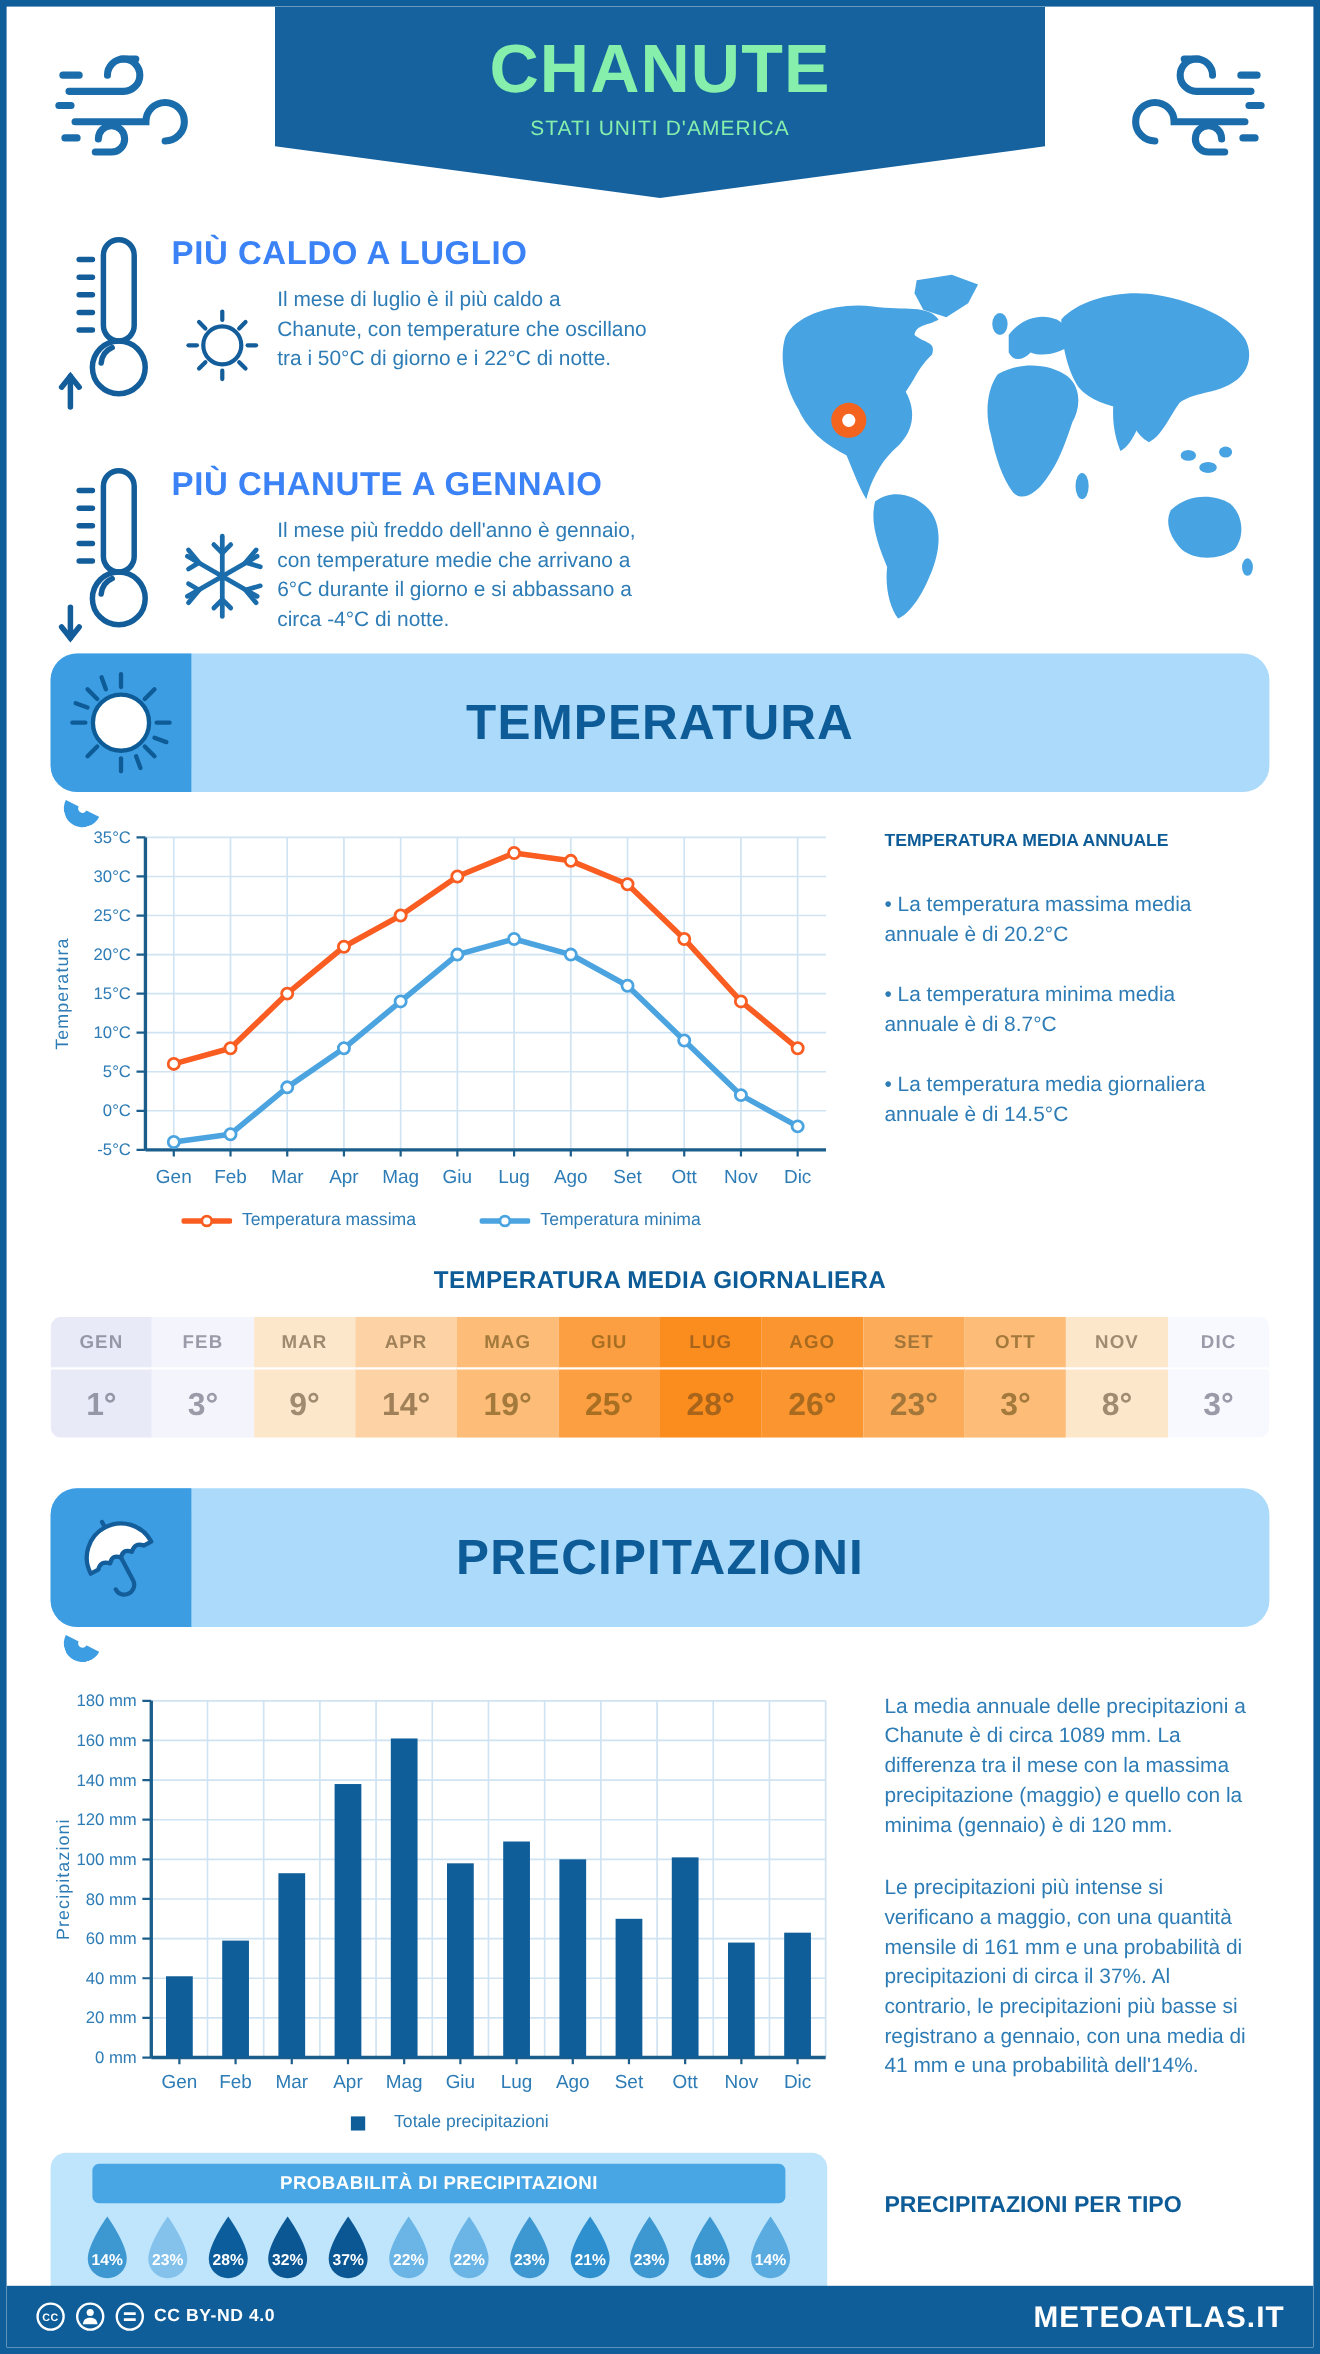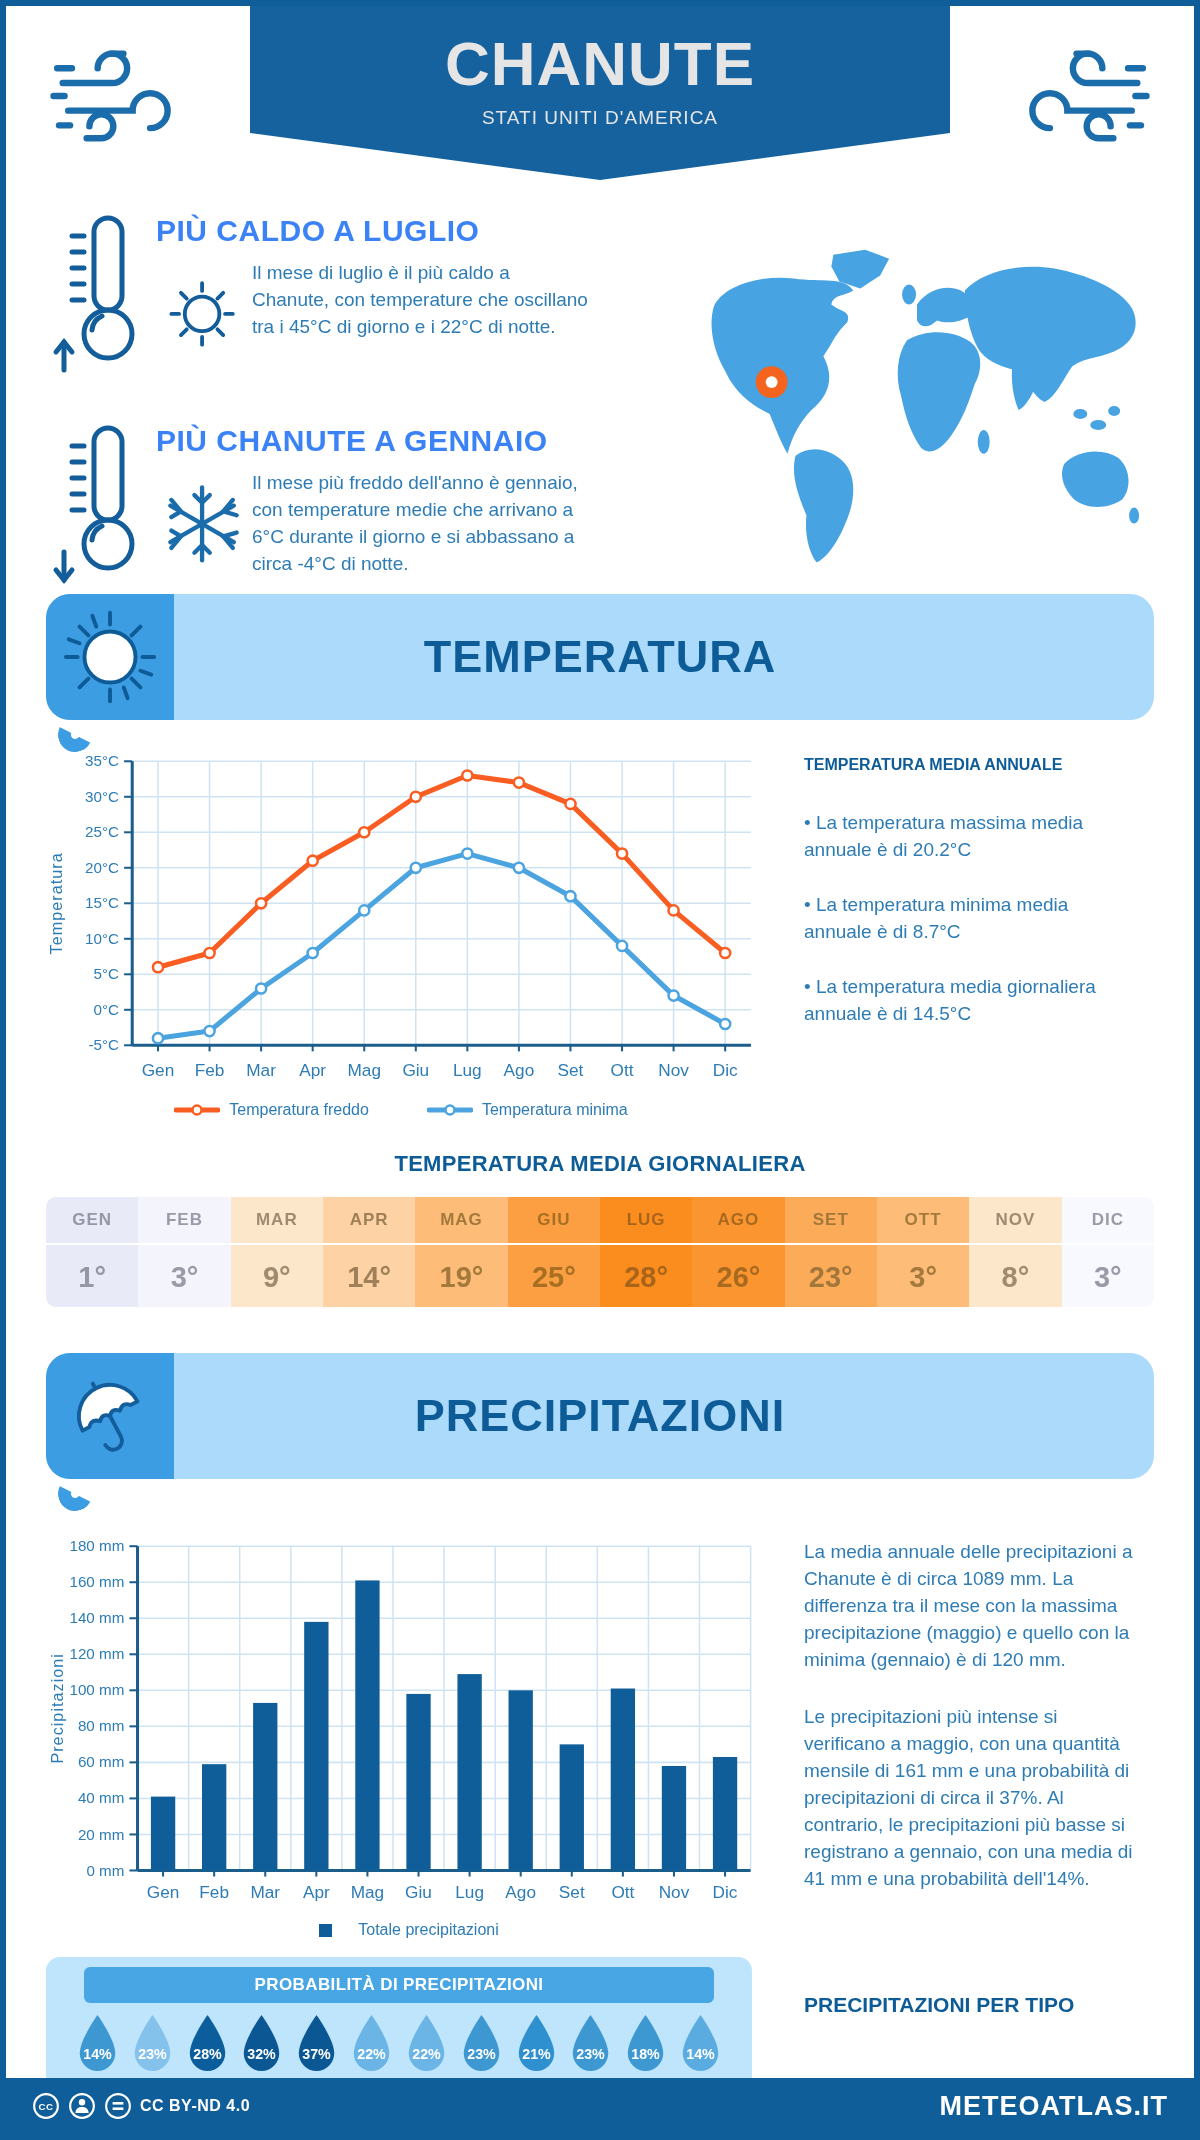--- a/index.html
+++ b/index.html
@@ -6,21 +6,21 @@
   * { box-sizing:border-box; }
   .page {
     width:1200px; height:2140px; margin:0 auto; position:relative;
     background:#fff; border:6px solid #0f5e99; overflow:hidden;
     font-family:"Liberation Sans", sans-serif;
   }
   
   .header { position:relative; height:182px; }
   .banner {
     position:absolute; left:50%; transform:translateX(-50%); top:0;
-    width:700px; height:174px; background:#15629f; color:#e5e5e5; text-align:center;
+    width:700px; height:174px; background:#15629f; color:#86efac; text-align:center;
     clip-path:polygon(0 0,100% 0,100% 73%,50% 100%,0 73%);
   }
   .banner h1 { margin:22px 0 0; font-size:62px; font-weight:bold; letter-spacing:1px; }
   .banner .sub { margin-top:8px; font-size:19px; letter-spacing:1px; }
   .wind { position:absolute; top:20px; width:138px; height:138px; }
   .wind.left { left:42px; }
   .wind.right { right:42px; transform:scaleX(-1); }
   .wind path, .wind line { stroke:#1a6cab; stroke-width:7; fill:none; stroke-linecap:round; }
 
   
@@ -152,21 +152,21 @@
                 <line x1="46" y1="20" x2="46" y2="28"></line>
                   <line x1="46" y1="76" x2="46" y2="84"></line>
                 <line x1="14" y1="52" x2="22" y2="52"></line>
                   <line x1="70" y1="52" x2="78" y2="52"></line>
                 <line x1="24" y1="30" x2="30" y2="36"></line>
                   <line x1="62" y1="68" x2="68" y2="74"></line>
                 <line x1="24" y1="74" x2="30" y2="68"></line>
                   <line x1="62" y1="36" x2="68" y2="30"></line>
               </g>
             </svg>
-            <p>Il mese di luglio è il più caldo a Chanute, con temperature che oscillano tra i 45°C di giorno e i 22°C di notte.</p>
+            <p>Il mese di luglio è il più caldo a Chanute, con temperature che oscillano tra i 50°C di giorno e i 22°C di notte.</p>
           </div>
         </div>
       </div>
 
       <div class="block cold">
         <svg class="thermo" width="104" height="170" viewBox="0 0 104 170">
           <g stroke="#135d9a" stroke-width="5" fill="none" stroke-linecap="round">
             <rect x="42" y="8" width="28" height="92" rx="14"></rect>
             <circle cx="56" cy="124" r="24"></circle>
             <path d="M40,120 a17,17 0 0 1 10,-14"></path>
@@ -349,21 +349,21 @@
           <circle cx="567.9166666666667" cy="197" r="5" fill="#fff" stroke="#4ba4e0" stroke-width="2.5"></circle>
           <circle cx="618.75" cy="246" r="5" fill="#fff" stroke="#4ba4e0" stroke-width="2.5"></circle>
           <circle cx="669.5833333333334" cy="274" r="5" fill="#fff" stroke="#4ba4e0" stroke-width="2.5"></circle>
         </svg>
       <div class="legend" id="legend-temperature">
           <div class="item">
             <svg width="46" height="14">
               <line x1="2" y1="7" x2="44" y2="7" stroke="#f95d22" stroke-width="5" stroke-linecap="round"></line>
               <circle cx="23" cy="7" r="4.5" fill="#fff" stroke="#f95d22" stroke-width="2.5"></circle>
             </svg>
-            <span>Temperatura freddo</span>
+            <span>Temperatura massima</span>
           </div>
           <div class="item">
             <svg width="46" height="14">
               <line x1="2" y1="7" x2="44" y2="7" stroke="#4ba4e0" stroke-width="5" stroke-linecap="round"></line>
               <circle cx="23" cy="7" r="4.5" fill="#fff" stroke="#4ba4e0" stroke-width="2.5"></circle>
             </svg>
             <span>Temperatura minima</span>
           </div>
         </div>
     </div>

